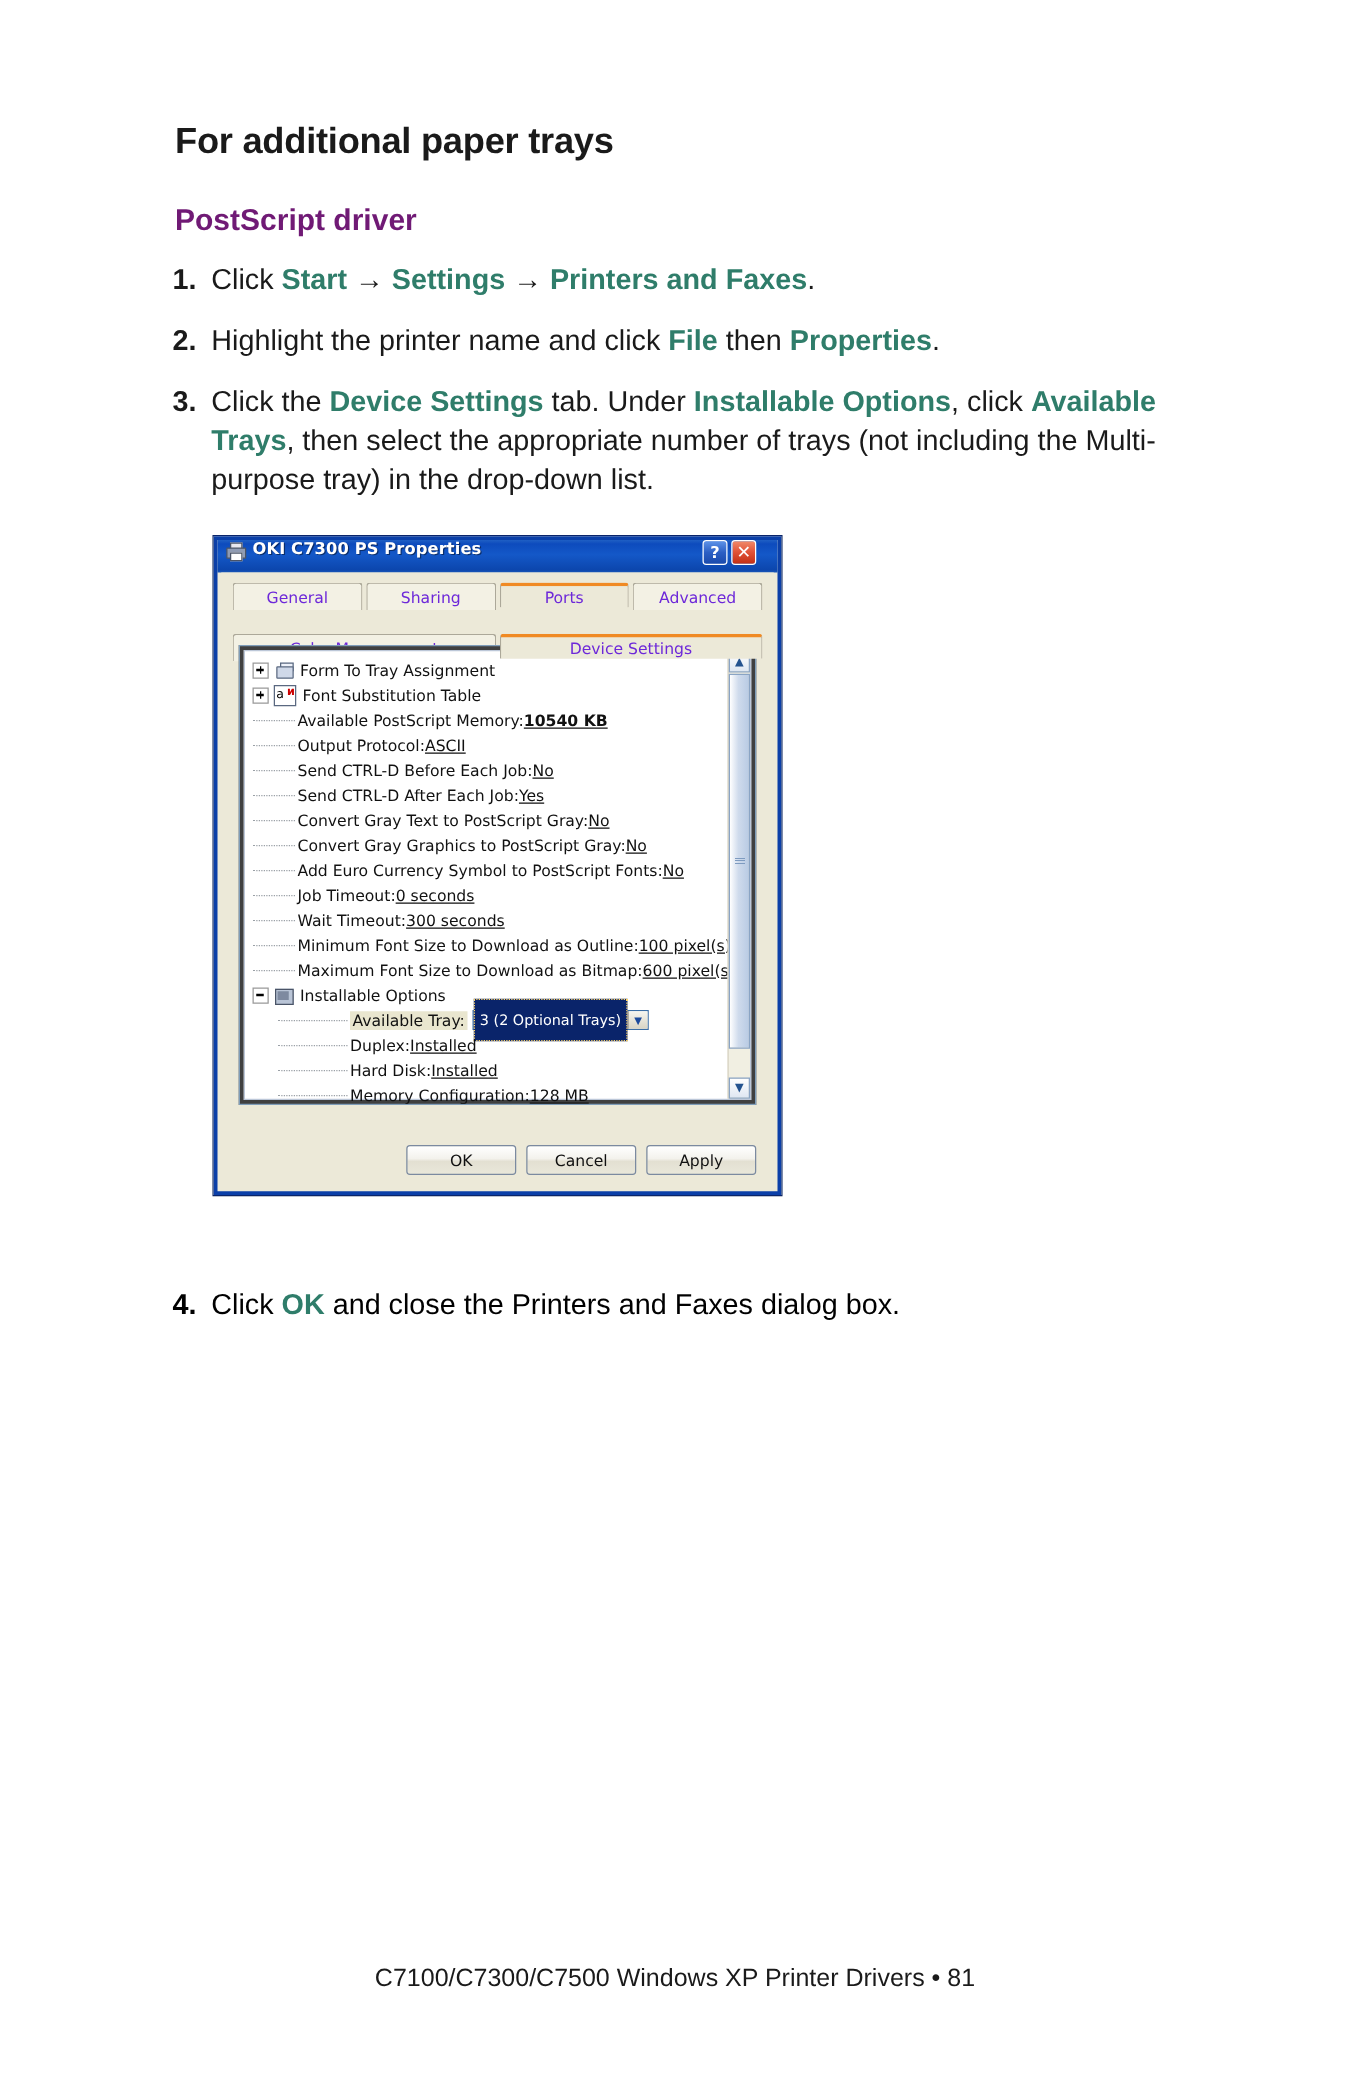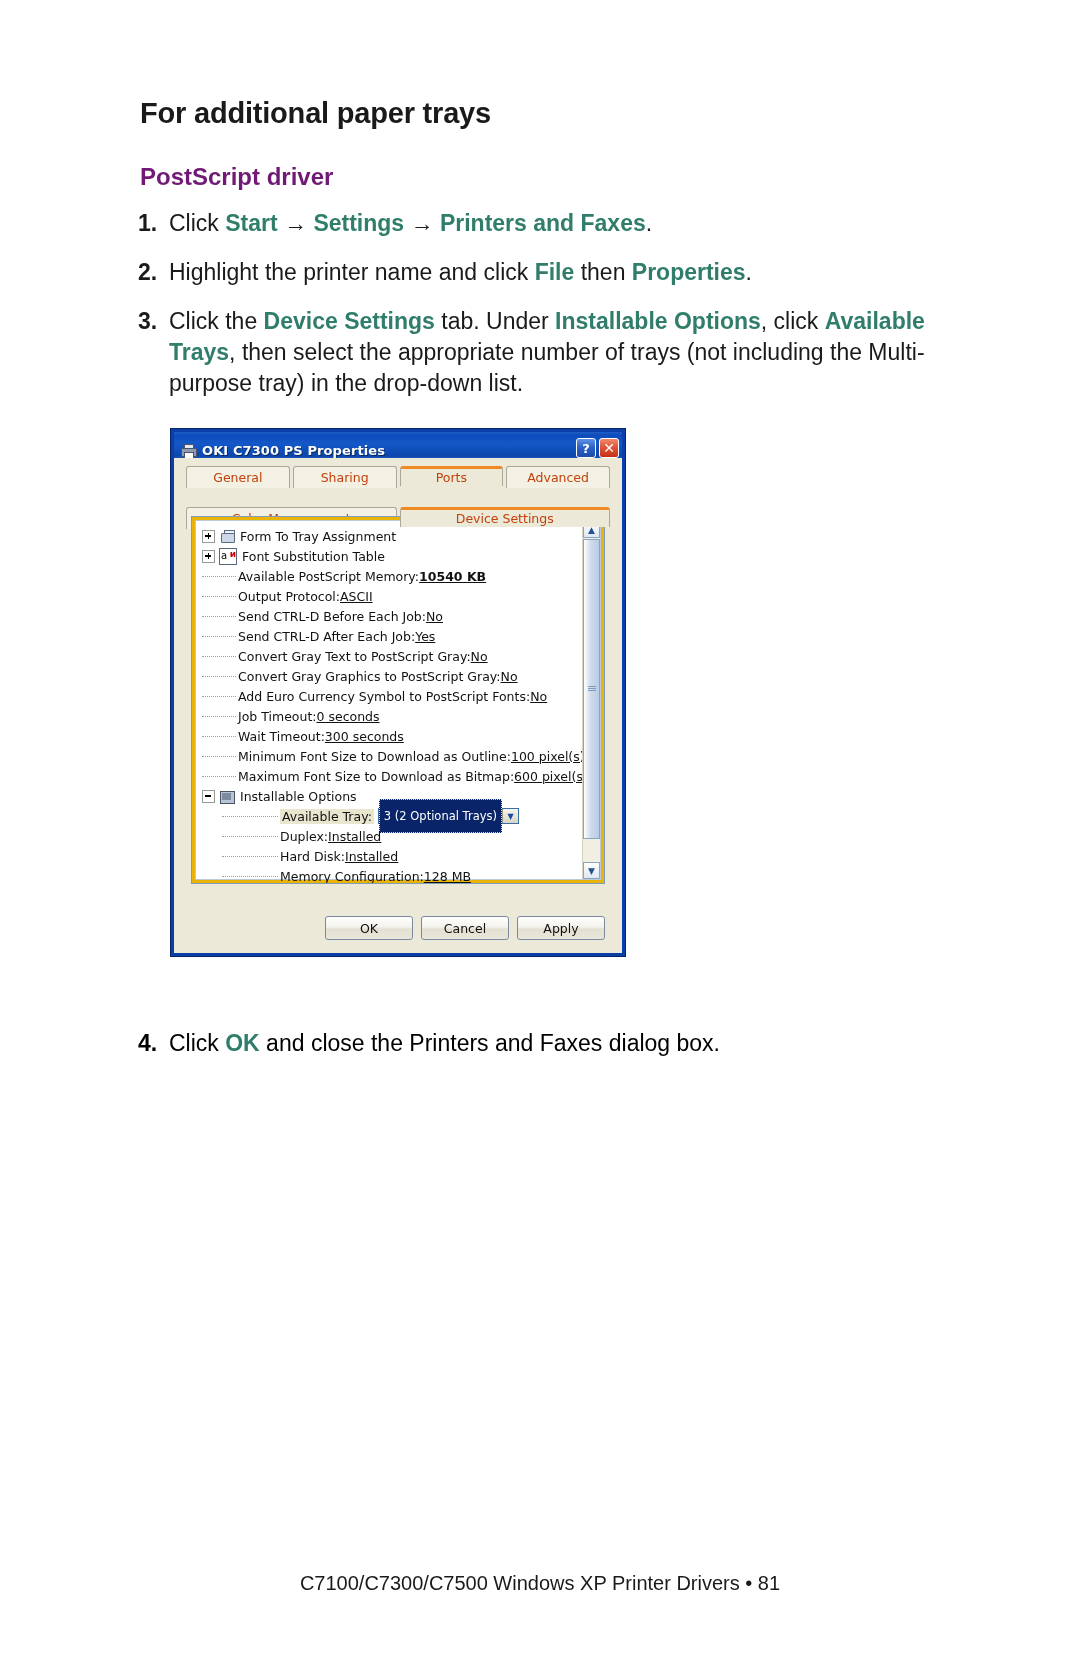--- a/index.html
+++ b/index.html
@@ -114,22 +114,22 @@
     box-sizing: border-box;
     background: #ece9d8;
   }
   .titlebar {
     position: absolute;
     left: 0; top: 0;
     right: 0;
     height: 26px;
     background: linear-gradient(to bottom,#1f5fc4 0%,#0d4bbd 12%,#1458c8 45%,#0c46ad 92%,#1b57b8 100%);
     display: flex;
-    align-items: flex-end;
-    padding: 0 3px 0 6px;
+    align-items: flex-start;
+    padding: 0 17px 0 6px;
     box-sizing: border-box;
   }
   .title-icon {
     width: 16px; height: 16px;
     margin-right: 6px;
     position: relative;
     flex: 0 0 auto;
   }
   .title-icon .pbody {
     position: absolute; left: 1px; top: 6px;
@@ -204,21 +204,21 @@
   .tabrow.r1 { top: 0; }
   .tabrow.r2 { top: 21px; }
   .tab {
     flex: 1 1 0;
     margin-right: 3px;
     background: #f3f1e4;
     border: 1px solid #aca899;
     border-bottom: none;
     border-radius: 3px 3px 0 0;
     font-size: 12.5px;
-    color: #c2410c;
+    color: #6d28d9;
     display: flex; align-items: center; justify-content: center;
     box-sizing: border-box;
     height: 22px;
   }
   .tab:last-child { margin-right: 0; }
   .tab.wide2 { flex: 2 1 0; margin-top: 20px; }
   .tab.active {
     background: #ece9d8;
     border-top: 3px solid #f08a24;
     border-bottom: none;
@@ -227,21 +227,21 @@
     height: 20px;
     text-align: right;
   }
   .tabrow.r2 .tab.active { border-top: 3px solid #f08a24; }
 
   
   .listpanel {
     position: absolute;
     left: 14px; top: 58px; right: 14px;
     height: 368px;
-    background: #eab308;
+    background: #404040;
     border: 1px solid #7f9db9;
     box-sizing: border-box;
     overflow: hidden;
   }
   .listinner {
     position: absolute;
     left: 3px; top: 3px; right: 3px; bottom: 3px;
     border: 1px solid #bcc7d8;
     box-sizing: border-box;
     background: #fff;

